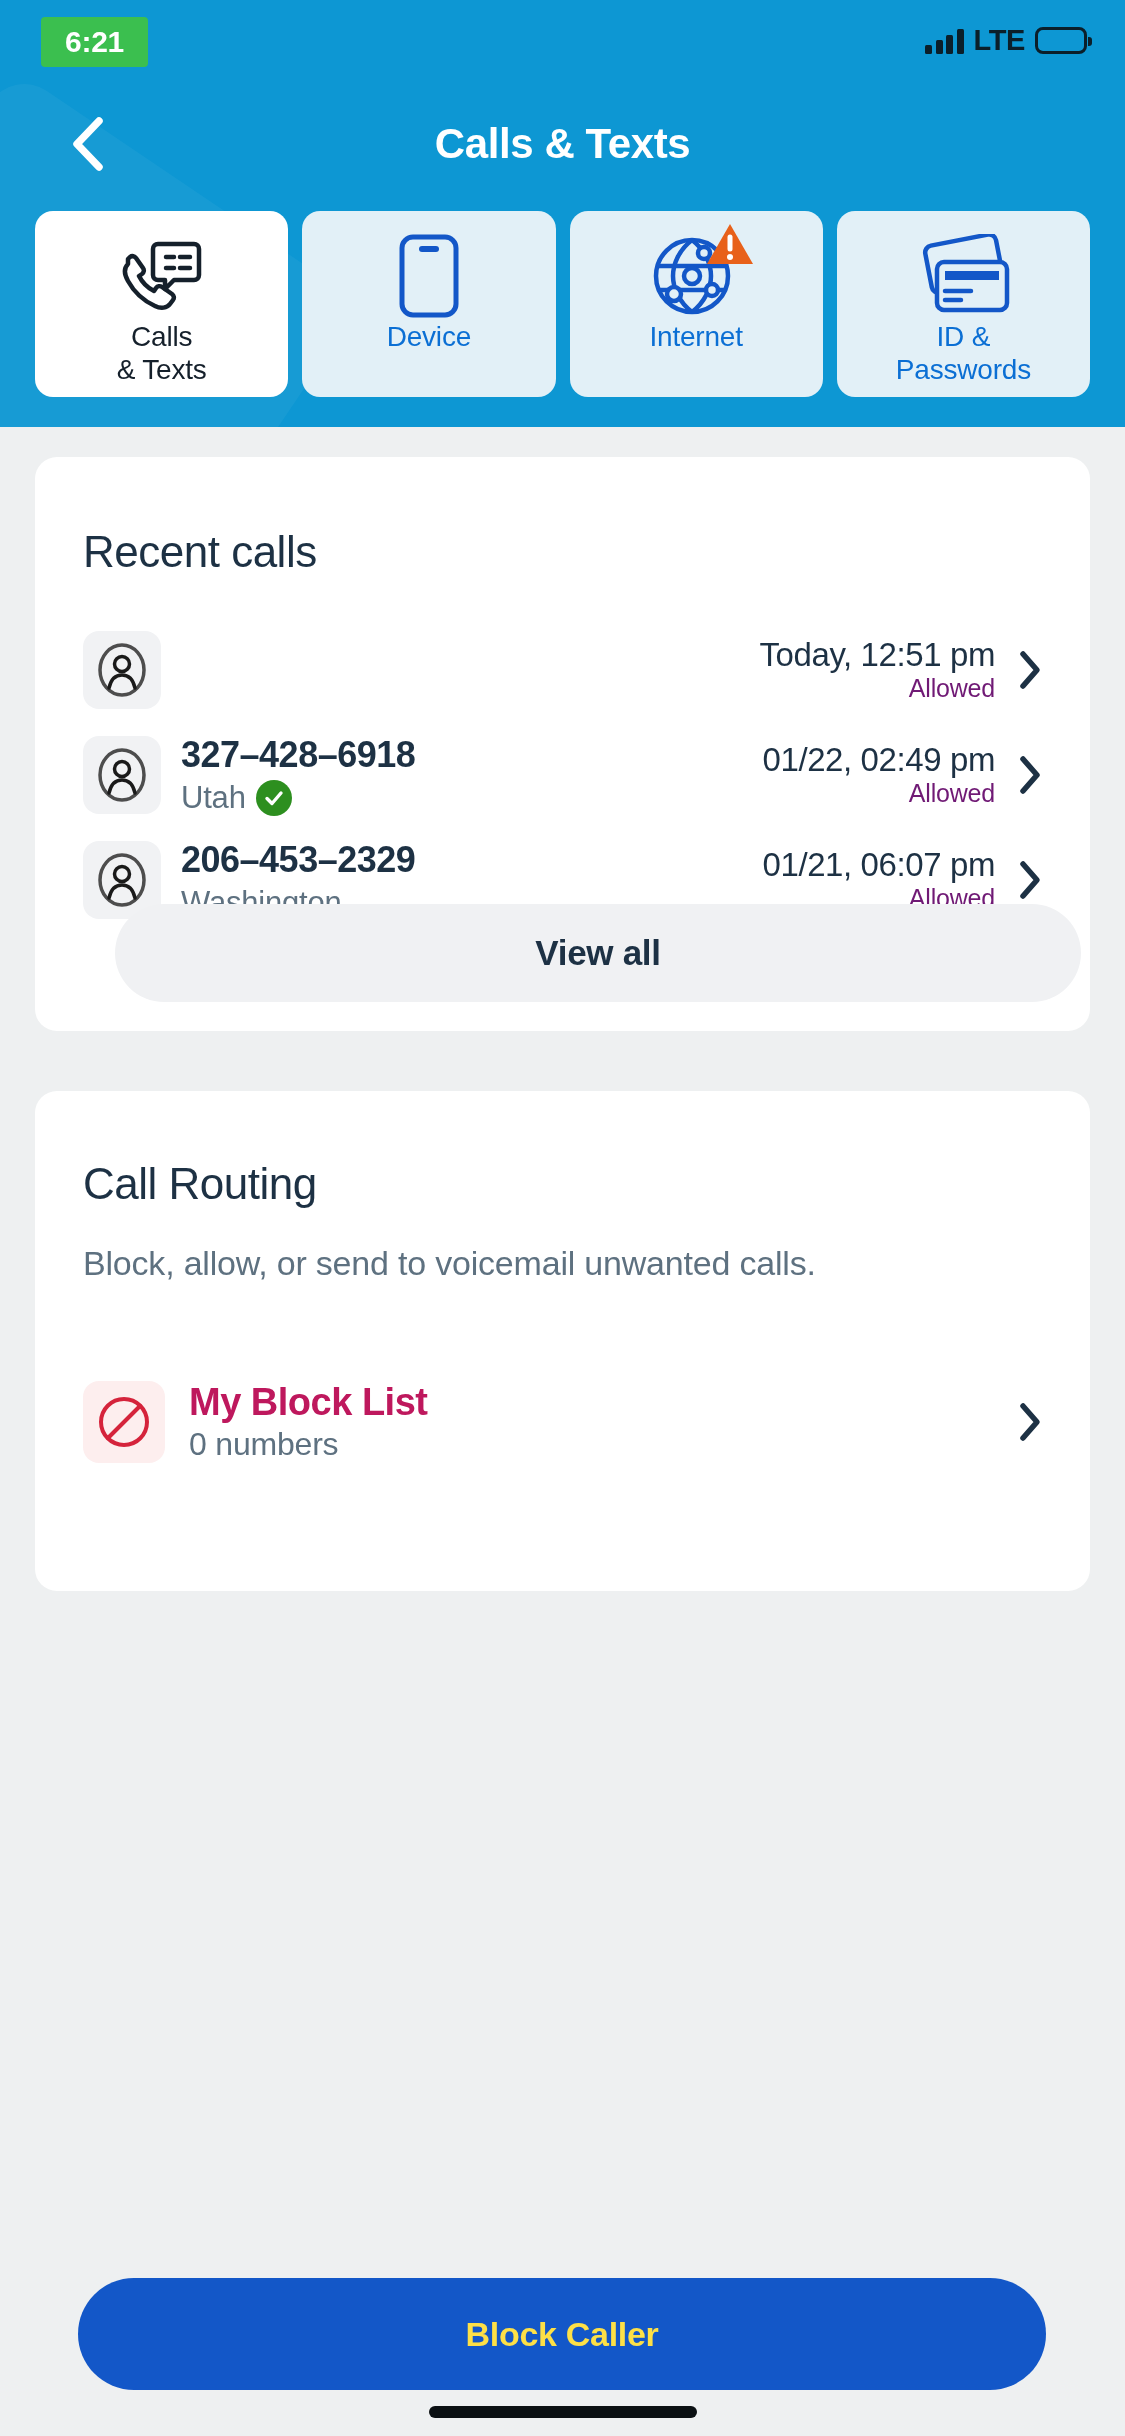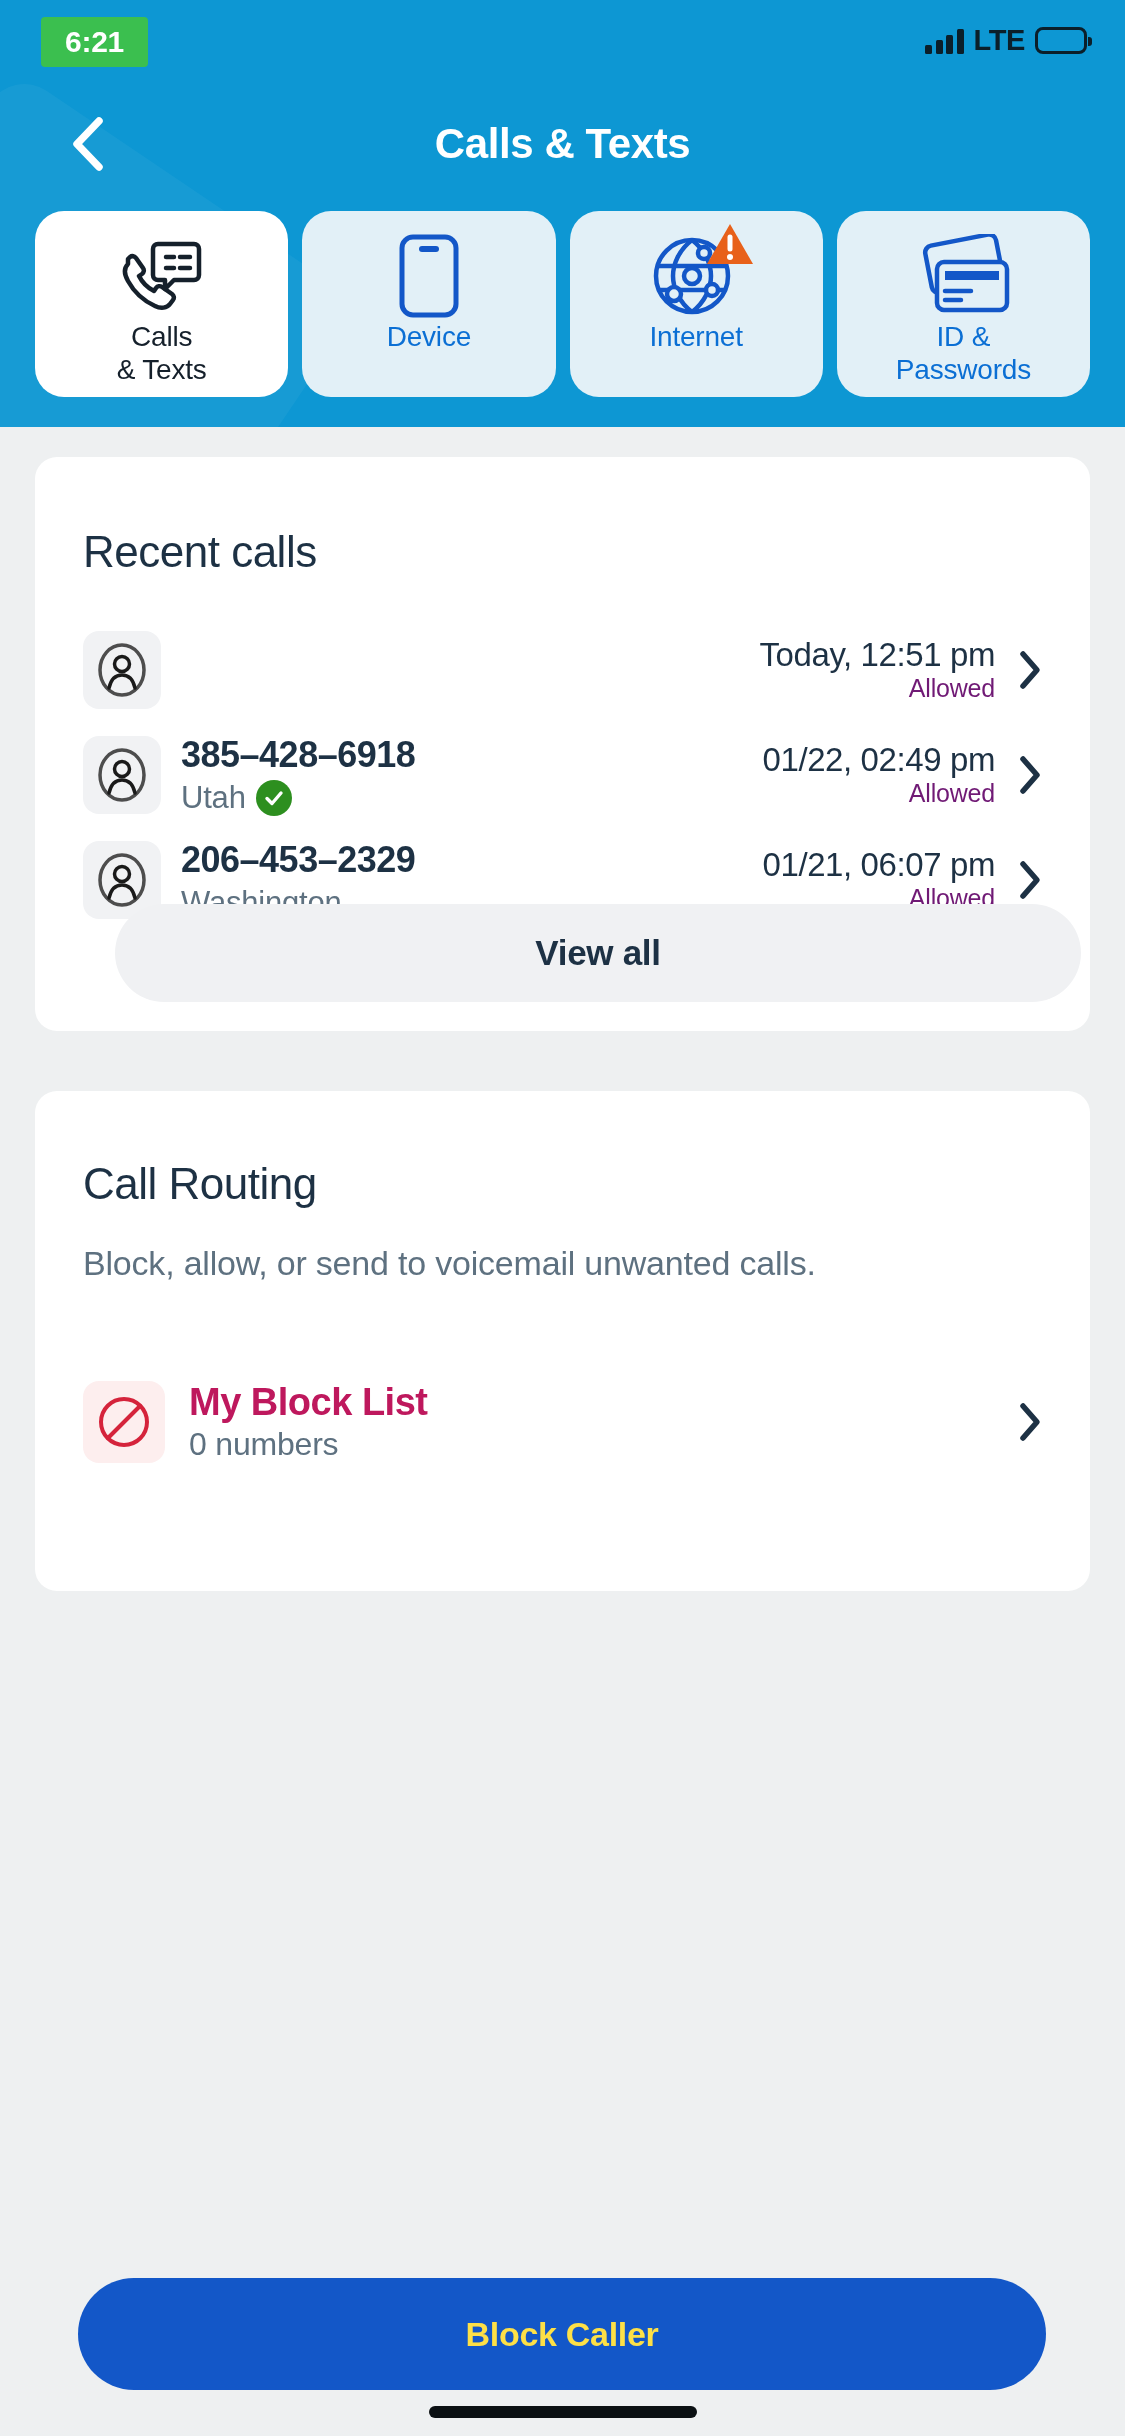--- a/index.html
+++ b/index.html
@@ -150,21 +150,21 @@
     position: absolute;
     top: 211px;
     left: 35px;
     width: 1055px;
     height: 186px;
     display: flex;
     gap: 14px;
   }
   .tab {
     flex: 1;
-    border-radius: 29px;
+    border-radius: 18px;
     background: #e2f0f7;
     position: relative;
     display: flex;
     flex-direction: column;
     align-items: center;
     justify-content: flex-start;
     padding-top: 22px;
     cursor: pointer;
     overflow: visible;
   }
@@ -514,21 +514,21 @@
 
       <div class="call-row">
         <div class="avatar">
           <svg width="54" height="54" viewBox="0 0 54 54" fill="none">
             <ellipse cx="27" cy="27" rx="22" ry="25" stroke="#4d4d4d" stroke-width="3.5"></ellipse>
             <circle cx="27" cy="21" r="7.5" stroke="#1a1a1a" stroke-width="3.5"></circle>
             <path d="M14 45c2-9 7-13 13-13s11 4 13 13" stroke="#1a1a1a" stroke-width="3.5" stroke-linecap="round"></path>
           </svg>
         </div>
         <div class="call-mid">
-          <div class="call-num">385–428–6918</div>
+          <div class="call-num">327–428–6918</div>
           <div class="call-loc">
             <span>Utah</span>
             <span class="verified">
               <svg width="22" height="22" viewBox="0 0 22 22" fill="none">
                 <path d="M4 11.5 L9 16.5 L18 6" stroke="#ffffff" stroke-width="3.4" stroke-linecap="round" stroke-linejoin="round"></path>
               </svg>
             </span>
           </div>
         </div>
         <div class="call-right">

